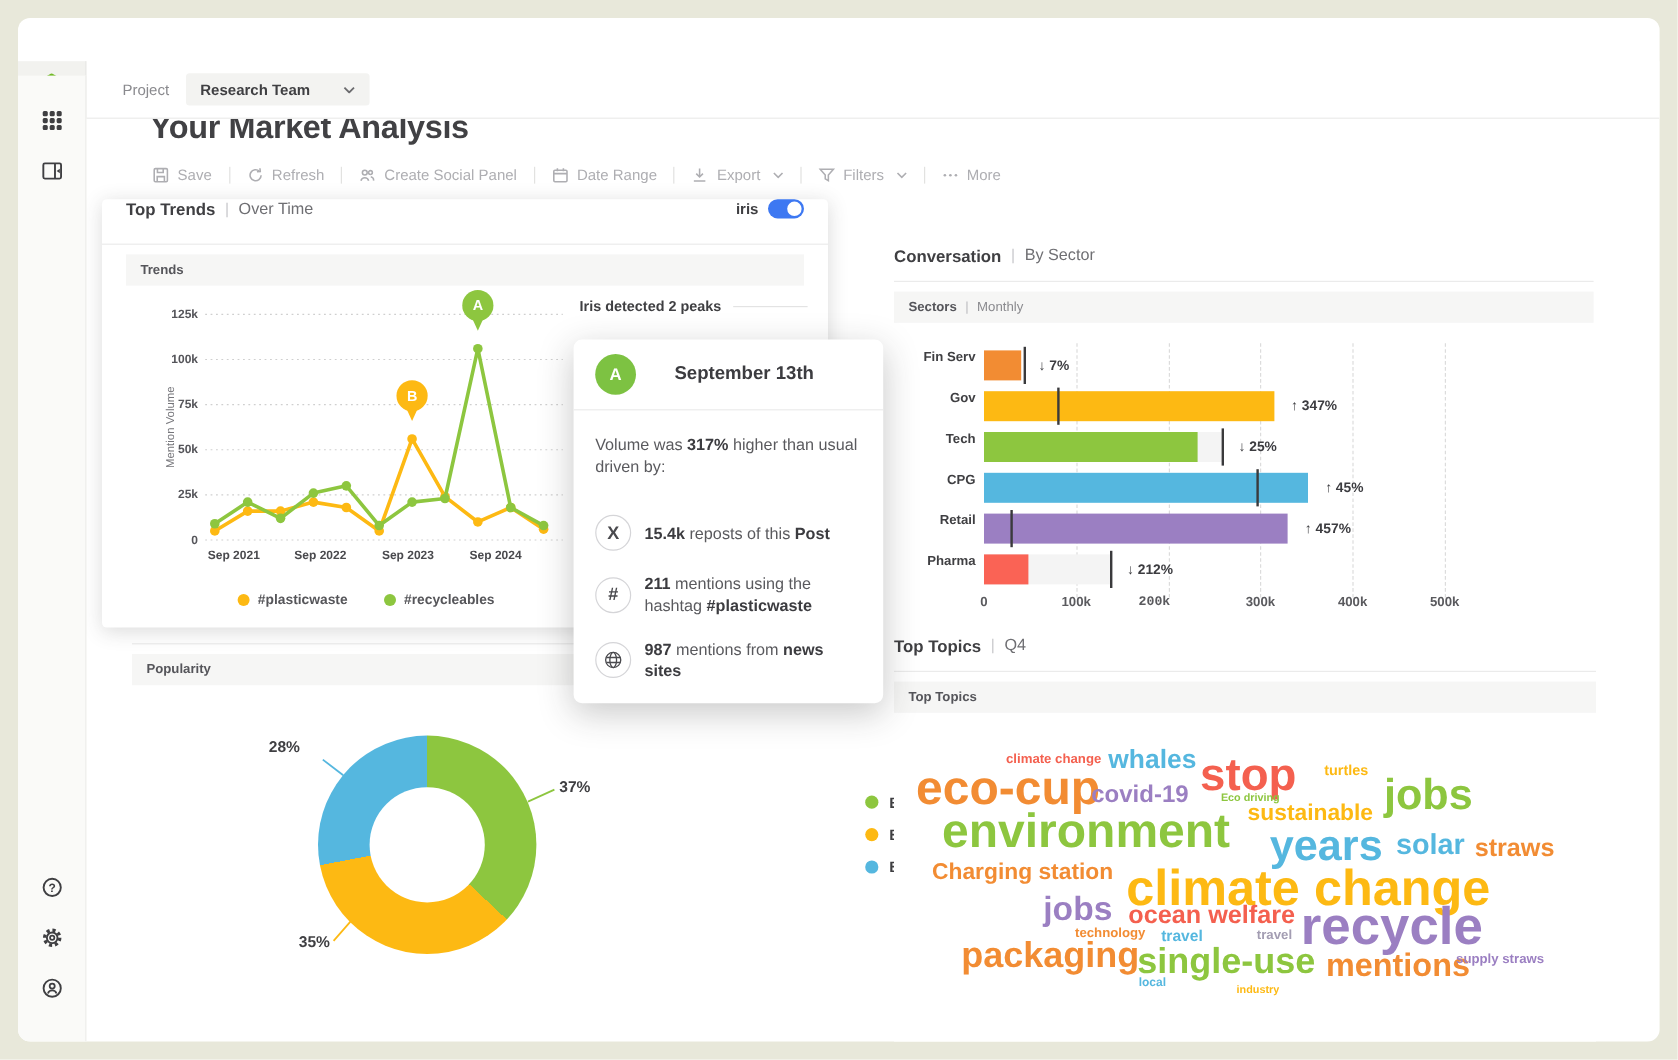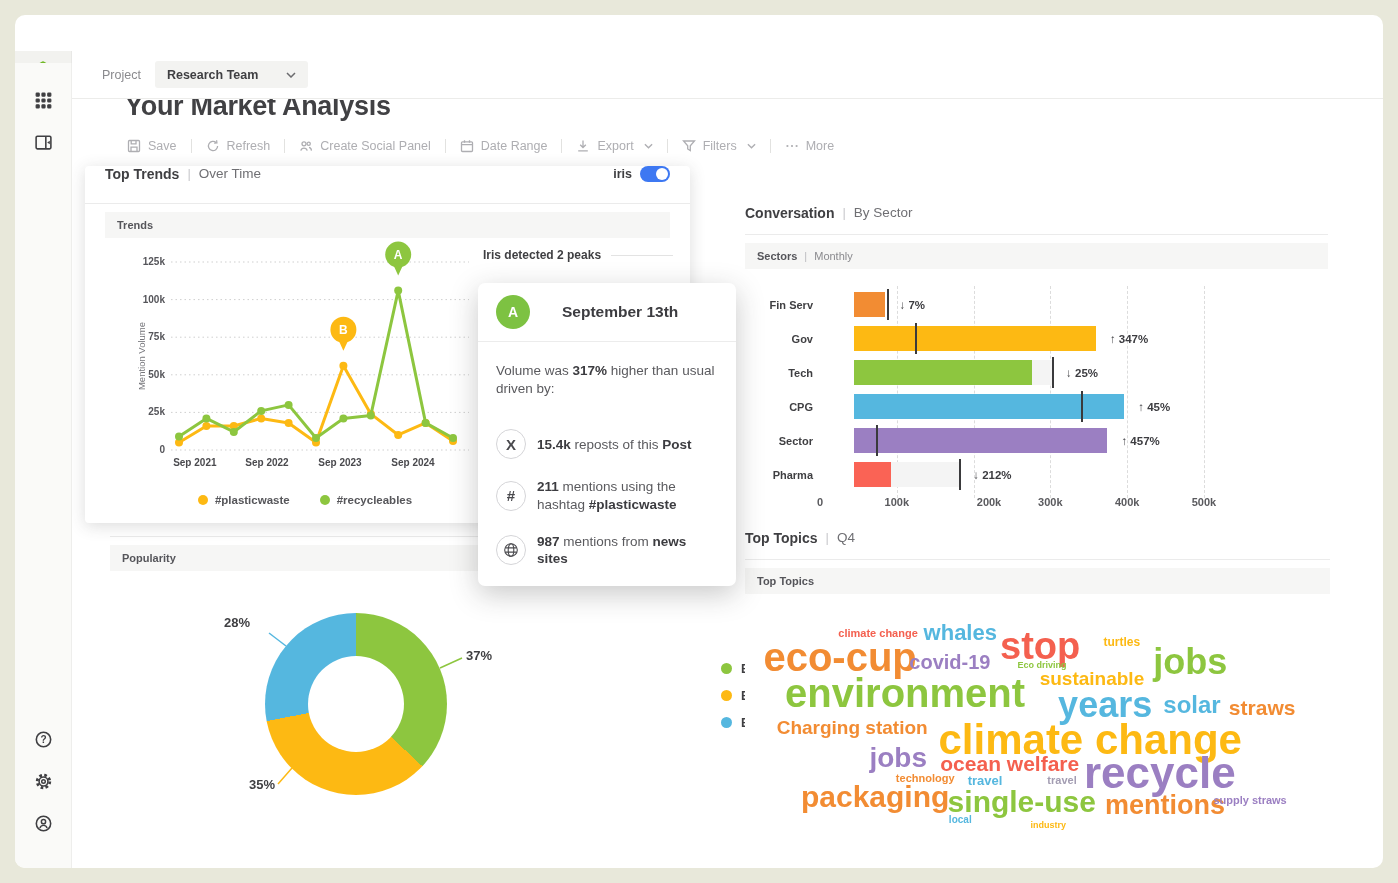--- a/index.html
+++ b/index.html
@@ -67,21 +67,21 @@
   .pp-items{padding:6px 18px 18px;}
   .pp-item{display:flex;align-items:center;gap:11px;margin-top:19px;font-size:13.5px;line-height:1.3;color:#5a5a5e;}
   .pp-ic{width:30px;height:30px;border-radius:50%;border:1.5px solid #d5d5d8;flex-shrink:0;display:flex;align-items:center;justify-content:center;color:#4a4a4e;}
   .pi-x{font-weight:800;font-size:15px;}
   .pi-g{width:16px;height:16px;stroke:#4a4a4e;stroke-width:1.1;fill:none;}
   .b{font-weight:700;color:#3c3c40;}
   
   #sectors-chart{position:absolute;left:0;top:87px;width:583px;}
   .bar-grid{position:absolute;left:75px;top:-6px;height:212px;width:430px;}
   .vgrid{position:absolute;top:0;bottom:0;border-left:1px dashed #dcdcdc;}
-  .bar-row{display:flex;align-items:center;height:25px;margin-bottom:9px;position:relative;gap:34px;}
+  .bar-row{display:flex;align-items:flex-start;height:25px;margin-bottom:9px;position:relative;}
   .bar-label{width:68px;text-align:right;font-size:11px;font-weight:700;color:#3f3f42;margin-right:7px;}
   .bar-plot{position:relative;flex:1;height:25px;}
   .bar-track{position:absolute;left:0;top:0;height:25px;background:#f4f4f4;}
   .bar{position:absolute;left:0;top:0;height:25px;}
   .bar-marker{position:absolute;top:-3px;height:31px;width:2px;background:#3a3a3c;}
   .bar-change{position:absolute;top:50%;transform:translateY(-50%);white-space:nowrap;font-size:11.5px;font-weight:700;color:#3c3c40;}
   .bar-axis{position:relative;margin-left:75px;height:20px;margin-top:4px;}
   .bar-tick{position:absolute;transform:translateX(-50%);font-size:11px;font-weight:700;color:#5a5a5e;}
   
   #donut{position:absolute;left:155px;top:106px;width:182px;height:182px;border-radius:50%;cursor:pointer;}
@@ -356,40 +356,40 @@
         </div>
         <div class="bar-row">
           <span class="bar-label">CPG</span>
           <div class="bar-plot">
             <div class="bar" style="width: 270.286px; background: rgb(85, 183, 223);"></div>
             <div class="bar-marker" style="left: 226.518px;"></div>
             <span class="bar-change" style="left: 284.286px;">↑ 45%</span>
           </div>
         </div>
         <div class="bar-row">
-          <span class="bar-label">Sector</span>
+          <span class="bar-label">Retail</span>
           <div class="bar-plot">
             <div class="bar" style="width: 253.393px; background: rgb(155, 127, 194);"></div>
             <div class="bar-marker" style="left: 22.2679px;"></div>
             <span class="bar-change" style="left: 267.393px;">↑ 457%</span>
           </div>
         </div>
         <div class="bar-row">
           <span class="bar-label">Pharma</span>
           <div class="bar-plot">
             <div class="bar-track" style="width: 105.196px;"></div>
             <div class="bar" style="width: 36.8571px; background: rgb(250, 99, 85);"></div>
             <div class="bar-marker" style="left: 105.196px;"></div>
             <span class="bar-change" style="left: 119.196px;">↓ 212%</span>
           </div>
         </div>
         <div class="bar-axis">
           <span class="bar-tick" style="left: 0px;">0</span>
           <span class="bar-tick" style="left: 76.7857px;">100k</span>
-          <span class="bar-tick" style="left: 169px;">200k</span>
+          <span class="bar-tick" style="left: 142px; font-family: Liberation Mono, monospace;">200k</span>
           <span class="bar-tick" style="left: 230.357px;">300k</span>
           <span class="bar-tick" style="left: 307.143px;">400k</span>
           <span class="bar-tick" style="left: 383.929px;">500k</span>
         </div>
       </div>
   </div>
 
   <div class="card" id="card-share">
     <div class="card-head slim">
       <span class="ch-title">Share of Voice</span>

